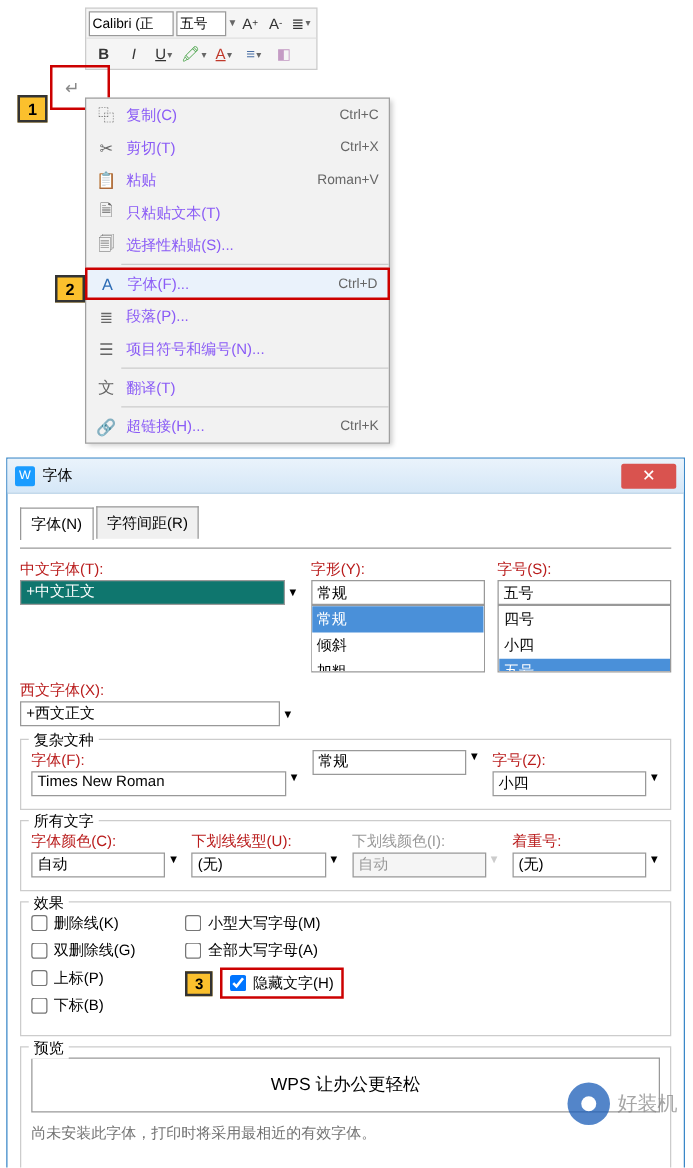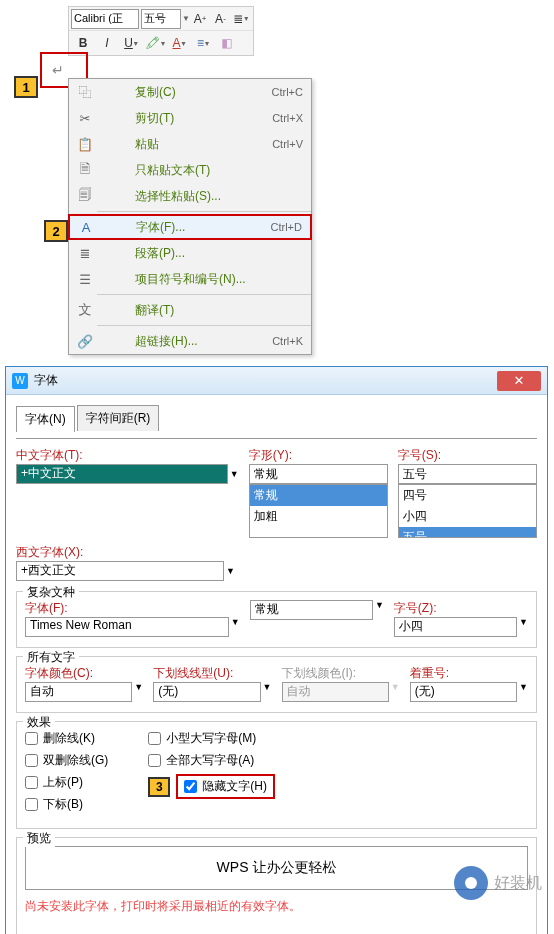--- a/index.html
+++ b/index.html
@@ -17,21 +17,21 @@
     
     .red-box-1 { position: absolute; top: 52px; left: 40px; width: 48px; height: 36px; border: 2px solid #c00; }
     .marker-1 { position: absolute; top: 76px; left: 14px; width: 24px; height: 22px; border: 2px solid #333; background: #fbc02d; display: flex; align-items: center; justify-content: center; font-weight: bold; font-size: 13px; }
     .marker-2 { position: absolute; top: 220px; left: 44px; width: 24px; height: 22px; border: 2px solid #333; background: #fbc02d; display: flex; align-items: center; justify-content: center; font-weight: bold; font-size: 13px; }
     .doc-pilcrow { position: absolute; top: 62px; left: 52px; font-size: 14px; color: #888; }
     
     
     .ctx-menu { position: absolute; top: 78px; left: 68px; width: 244px; border: 1px solid #a0a0a0; background: #f2f2f2; box-shadow: 2px 2px 4px rgba(0,0,0,0.2); }
     .ctx-item { display: flex; align-items: center; height: 26px; padding: 0 8px 0 6px; }
     .ctx-icon { width: 20px; height: 20px; display: flex; align-items: center; justify-content: center; font-size: 13px; color: #666; margin-right: 6px; }
-    .ctx-label { flex: 1; font-size: 12px; color: #4d7c0f; margin-left: 34px; }
+    .ctx-label { flex: 1; font-size: 12px; color: #8b5cf6; }
     .ctx-shortcut { font-size: 11px; color: #666; }
     .ctx-sep { height: 1px; background: #ccc; margin: 2px 0 2px 28px; }
     .ctx-item.highlighted { border: 2px solid #c00; background: #eaf2fb; margin: 0 -1px; }
     
     
     .dialog { position: absolute; top: 366px; left: 5px; width: 543px; border: 1px solid #3a87c7; background: #fff; }
     .dlg-title { height: 28px; background: linear-gradient(#eaf3fb, #d5e7f7); display: flex; align-items: center; padding: 0 6px; border-bottom: 1px solid #b0cde5; }
     .app-icon { width: 16px; height: 16px; background: #1a9cff; color: #fff; font-size: 10px; display: flex; align-items: center; justify-content: center; border-radius: 2px; margin-right: 6px; }
     .dlg-title-text { flex: 1; font-size: 12px; }
     .close-btn { width: 44px; height: 20px; background: #d9534f; color: #fff; display: flex; align-items: center; justify-content: center; border-radius: 2px; font-size: 13px; }
@@ -55,21 +55,21 @@
     .three-col { display: flex; gap: 10px; }
     .col { flex: 1; }
     
     .chk-row { display: flex; align-items: center; margin-bottom: 5px; }
     .chk-row input { margin-right: 5px; }
     
     .red-box-3 { border: 2px solid #c00; padding: 2px 6px; display: inline-flex; align-items: center; }
     .marker-3 { width: 22px; height: 20px; border: 2px solid #333; background: #fbc02d; display: flex; align-items: center; justify-content: center; font-weight: bold; font-size: 12px; margin-right: 6px; }
     
     .preview-box { border: 1px solid #999; height: 44px; display: flex; align-items: center; justify-content: center; font-size: 14px; margin-bottom: 8px; }
-    .note { font-size: 12px; color: #ef4444; margin-bottom: 10px; }
+    .note { font-size: 12px; color: #737373; margin-bottom: 10px; }
     
     .watermark { position: absolute; bottom: 34px; right: 12px; display: flex; align-items: center; gap: 6px; font-size: 16px; color: #888; opacity: 0.75; }
     .watermark-eye { width: 34px; height: 34px; border-radius: 50%; background: #1a5db8; display: flex; align-items: center; justify-content: center; }
     .watermark-eye::after { content: ""; width: 12px; height: 12px; border-radius: 50%; background: #fff; }
     
     
     .listbox::-webkit-scrollbar { width: 16px; }
     .listbox::-webkit-scrollbar-track { background: #eee; }
     .listbox::-webkit-scrollbar-thumb { background: #c0c0c0; border: 1px solid #999; }
   </style>
@@ -117,21 +117,21 @@
     <span class="ctx-shortcut">Ctrl+C</span>
   </div>
   <div class="ctx-item">
     <span class="ctx-icon">✂</span>
     <span class="ctx-label">剪切(T)</span>
     <span class="ctx-shortcut">Ctrl+X</span>
   </div>
   <div class="ctx-item">
     <span class="ctx-icon">📋</span>
     <span class="ctx-label">粘贴</span>
-    <span class="ctx-shortcut">Ctrl+V</span>
+    <span class="ctx-shortcut">Roman+V</span>
   </div>
   <div class="ctx-item">
     <span class="ctx-icon">🗎</span>
     <span class="ctx-label">只粘贴文本(T)</span>
   </div>
   <div class="ctx-item">
     <span class="ctx-icon">🗐</span>
     <span class="ctx-label">选择性粘贴(S)...</span>
   </div>
   <div class="ctx-sep"></div>
@@ -182,20 +182,21 @@
         <div style="display:flex;align-items:center">
           <div class="combo blue" style="flex:1">+中文正文</div>
           <span style="font-size:9px;margin-left:2px">▼</span>
         </div>
       </div>
       <div class="col">
         <div class="label">字形(Y):</div>
         <input class="combo" style="width: 100%;" value="常规">
         <div class="listbox" style="height:54px">
           <div class="listbox-item sel">常规</div>
+          <div class="listbox-item">倾斜</div>
           <div class="listbox-item">加粗</div>
         </div>
       </div>
       <div class="col">
         <div class="label">字号(S):</div>
         <input class="combo" style="width: 100%;" value="五号">
         <div class="listbox" style="height:54px">
           <div class="listbox-item">四号</div>
           <div class="listbox-item">小四</div>
           <div class="listbox-item sel">五号</div>

